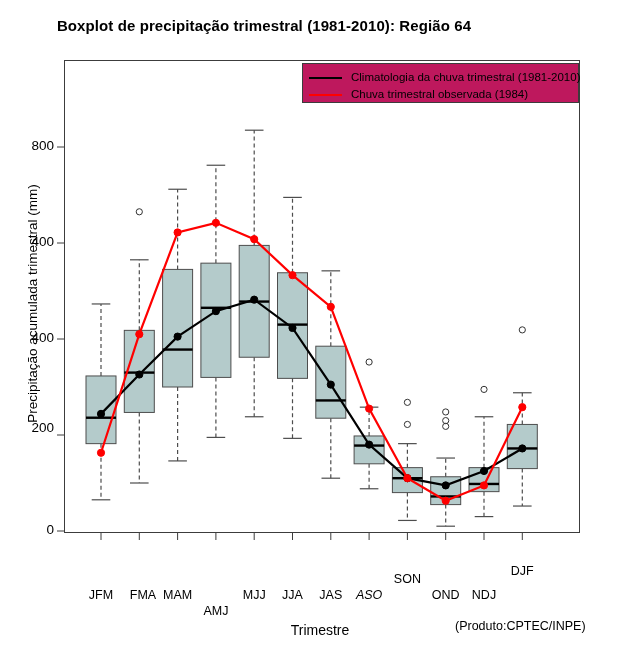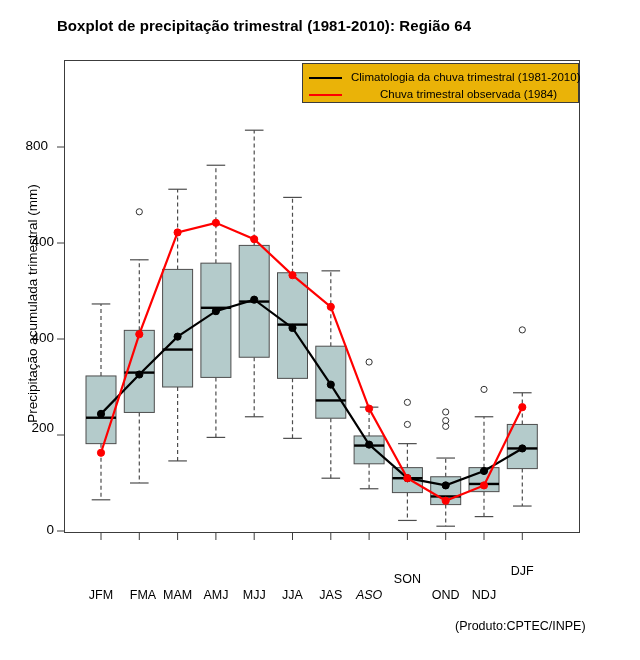--- a/index.html
+++ b/index.html
@@ -27,21 +27,21 @@
   .xtick-label{position:absolute;width:60px;text-align:center;font-size:12.5px;}
   #x-axis-title{
     position:absolute;left:170px;top:622px;width:300px;text-align:center;font-size:14px;
   }
   #credit{
     position:absolute;left:455px;top:619px;width:190px;text-align:left;font-size:12.5px;
   }
 
   #legend-box{
     position:absolute;left:302px;top:63px;width:277px;height:40px;
-    border:1px solid #3c3c3c;background:#eab308;box-sizing:border-box;
+    border:1px solid #3c3c3c;background:#be185d;box-sizing:border-box;
   }
   .legend-row{position:absolute;left:6px;height:17px;display:flex;align-items:center;}
   .legend-swatch{display:inline-block;width:33px;height:0;border-top-width:2px;border-top-style:solid;margin-right:9px;}
   .legend-text{font-size:11.5px;white-space:nowrap;line-height:11px;}
 </style>
 </head>
 <body>
 
 <div id="root">
 
@@ -198,48 +198,49 @@
         <circle cx="330.79999999999995" cy="306.84000000000003" r="3.6" fill="#ff0000" stroke="#ff0000" stroke-width="1"></circle>
         <circle cx="369.09999999999997" cy="408.6" r="3.6" fill="#ff0000" stroke="#ff0000" stroke-width="1"></circle>
         <circle cx="407.4" cy="478.2" r="3.6" fill="#ff0000" stroke="#ff0000" stroke-width="1"></circle>
         <circle cx="445.7" cy="500.76" r="3.6" fill="#ff0000" stroke="#ff0000" stroke-width="1"></circle>
         <circle cx="484" cy="485.4" r="3.6" fill="#ff0000" stroke="#ff0000" stroke-width="1"></circle>
         <circle cx="522.3" cy="407.15999999999997" r="3.6" fill="#ff0000" stroke="#ff0000" stroke-width="1"></circle>
       </g>
     </svg>
 
   <div id="y-axis-title">Precipitação acumulada trimestral (mm)</div>
+  <div id="x-axis-title">Trimestre</div>
   <div id="credit">(Produto:CPTEC/INPE)</div>
 
   <div id="y-ticks">
       <div class="ytick-label" style="top: 522px; left: 10px;">0</div>
       <div class="ytick-label" style="top: 420px; left: 10px;">200</div>
       <div class="ytick-label" style="top: 330px; left: 10px;">400</div>
       <div class="ytick-label" style="top: 234px; left: 10px;">400</div>
-      <div class="ytick-label" style="top: 138px; left: 4px;">800</div>
+      <div class="ytick-label" style="top: 138px; left: 10px;">800</div>
     </div>
   <div id="x-ticks">
       <div class="xtick-label" style="left: 71px; top: 588px;">JFM</div>
       <div class="xtick-label" style="left: 113px; top: 588px;">FMA</div>
       <div class="xtick-label" style="left: 147.6px; top: 588px;">MAM</div>
-      <div class="xtick-label" style="left: 185.9px; top: 588px;">AMJ</div>
+      <div class="xtick-label" style="left: 185.9px; top: 604px;">AMJ</div>
       <div class="xtick-label" style="left: 224.2px; top: 588px;">MJJ</div>
       <div class="xtick-label" style="left: 262.5px; top: 588px;">JJA</div>
       <div class="xtick-label" style="left: 300.8px; top: 588px;">JAS</div>
       <div class="xtick-label" style="left: 339.1px; top: 588px; font-style: italic;">ASO</div>
       <div class="xtick-label" style="left: 377.4px; top: 564px; margin-top: 8px;">SON</div>
       <div class="xtick-label" style="left: 415.7px; top: 588px;">OND</div>
       <div class="xtick-label" style="left: 454px; top: 588px; text-align: center;">NDJ</div>
       <div class="xtick-label" style="left: 492.3px; top: 564px;">DJF</div>
     </div>
 
   <div id="legend-box">
     <div class="legend-row" style="top:5px;">
       <span class="legend-swatch" style="border-top-color:#000000;"></span>
       <span class="legend-text">Climatologia da chuva trimestral (1981-2010)</span>
     </div>
-    <div class="legend-row" style="top:22px;gap:29px;">
+    <div class="legend-row" style="top:22px;">
       <span class="legend-swatch" style="border-top-color:#ff0000;"></span>
       <span class="legend-text">Chuva trimestral observada (1984)</span>
     </div>
   </div>
 
 </div>
 
 </body></html>

